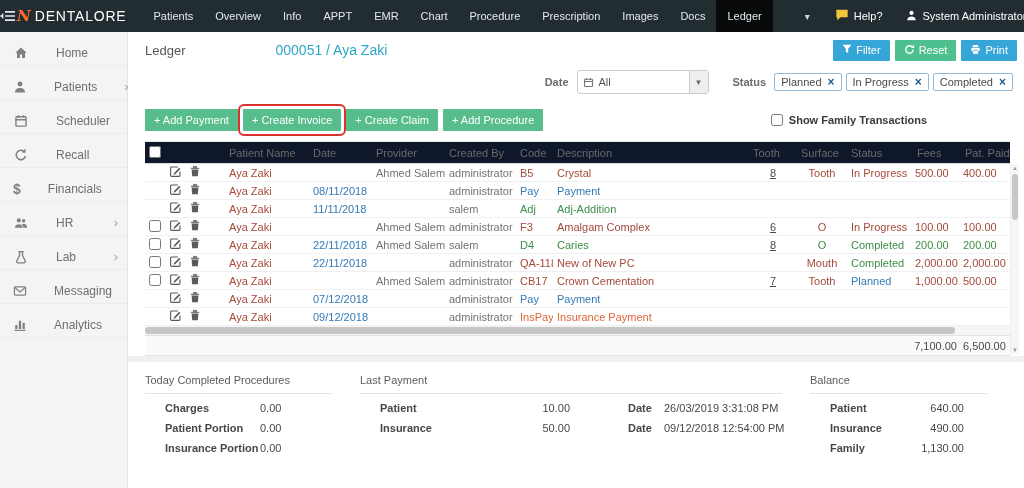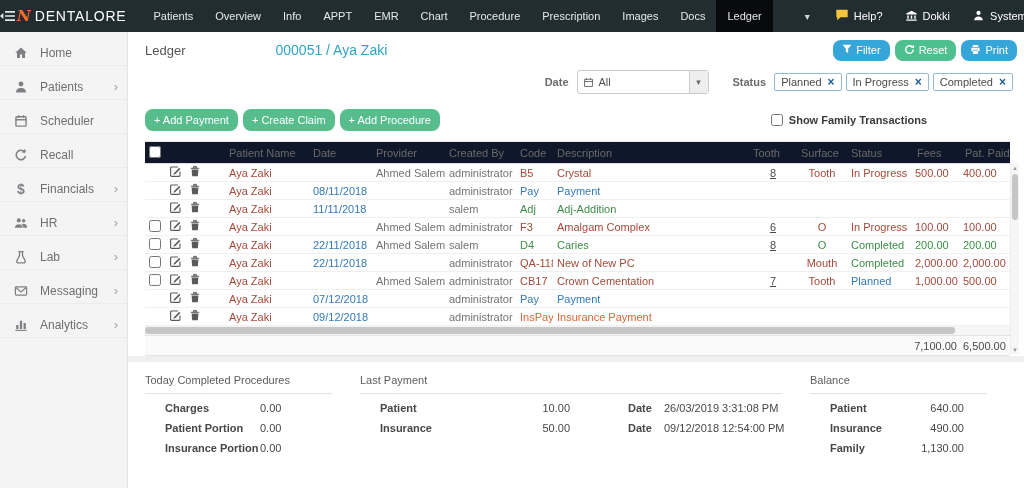--- a/index.html
+++ b/index.html
@@ -12,31 +12,31 @@
 .logo-mark{color:#ff6b2d;font-weight:700;font-size:15px;font-style:italic;font-family:"DejaVu Serif",serif}
 .logo-text{font-weight:400;letter-spacing:.8px;font-size:14px;color:#fff}
 .top-nav{display:flex;align-items:stretch}
 .nav-item{display:flex;align-items:center;padding:0 11px;cursor:pointer;color:#e4e9eb;white-space:nowrap}
 .nav-item.active{background:#07090a}
 .nav-caret{display:flex;align-items:center;padding:0 14px;margin-left:18px;color:#cfd6d9;cursor:pointer;font-size:10px}
 .tb-right{margin-left:auto;display:flex;align-items:stretch}
 .tb-item{display:flex;align-items:center;gap:5px;padding:0 11px;cursor:pointer;color:#fff;white-space:nowrap}
 
 .sidebar{position:absolute;top:32px;left:0;bottom:0;width:128px;background:#f4f4f5;border-right:1px solid #e4e4e6}
-.side-item{height:34px;display:flex;align-items:center;gap:11px;padding:8px 9px 0 13px;font-size:12px;color:#6f6f71;border-bottom:1px solid #ececee;cursor:pointer;background:#f4f4f5}
+.side-item{height:34px;display:flex;align-items:center;gap:27px;padding:8px 9px 0 13px;font-size:12px;color:#6f6f71;border-bottom:1px solid #ececee;cursor:pointer;background:#f4f4f5}
 .side-icon{width:16px;display:flex;justify-content:center;align-items:center;color:#808084}
 .side-icon .dollar{font-size:14px;font-weight:700}
 .side-chev{margin-left:auto;color:#a2a2a6;font-size:13px}
 
 .main{position:absolute;top:32px;left:128px;right:0;bottom:0;background:#fff;overflow:hidden}
 .hdr1{display:flex;align-items:center;height:30px;padding:6px 7px 0 17px}
 .page-title{font-size:13px;color:#565656}
 .patient-link{font-size:14px;color:#2fa6c6;margin-left:90px;cursor:pointer;text-decoration:none}
 .hdr-buttons{margin-left:auto;display:flex;gap:5px}
-.btn{display:inline-flex;align-items:center;gap:4px;border:none;border-radius:8px;color:#fff;font-size:11px;padding:4px 9px;cursor:pointer;font-family:inherit}
+.btn{display:inline-flex;align-items:center;gap:4px;border:none;border-radius:1px;color:#fff;font-size:11px;padding:4px 9px;cursor:pointer;font-family:inherit}
 .btn-blue{background:#35a6d7}
 .btn-grn{background:#4ec08f}
 .hdr2{display:flex;align-items:center;justify-content:flex-end;gap:8px;padding:8px 11px 6px 17px}
 .lbl{font-size:11px;color:#6b6b6b;font-weight:700}
 .date-select{width:132px;height:24px;border:1px solid #ccc;border-radius:3px;display:flex;align-items:center;font-size:11px;color:#555;background:#fff;cursor:pointer;margin-right:16px}
 .cal{display:flex;padding:0 5px;color:#777}
 .sel-caret{margin-left:auto;width:19px;align-self:stretch;display:flex;align-items:center;justify-content:center;background:#eee;border-left:1px solid #ccc;color:#666;font-size:9px}
 .chips{display:flex;gap:4px}
 .chip{display:inline-flex;align-items:center;gap:6px;border:1px solid #96b9d6;border-radius:2px;background:#fff;padding:2px 6px;font-size:11px;color:#4a4a4a}
 .chip .x{color:#1e5d92;cursor:pointer;font-size:12px;line-height:1;font-weight:700}
@@ -108,26 +108,20 @@
       <div class="nav-item">Docs</div>
       <div class="nav-item active">Ledger</div>
     </div>
   <div class="nav-caret">▾</div>
   <div class="tb-right">
     <div class="tb-item">
       <span><svg viewBox="0 0 16 16" width="14" height="14">
             <path fill="#f3c33c" d="M1.5 2h13v8.5H6.5L2.5 14v-3.5h-1z"></path>
           </svg></span>
       <span>Help?</span>
-    </div>
-    <div class="tb-item">
-      <span><svg viewBox="0 0 16 16" width="13" height="13" fill="currentColor">
-            <path d="M1.5 5.6 8 2l6.5 3.6v1.2h-13zM2.8 8h1.8v4H2.8zM7.1 8h1.8v4H7.1zM11.4 8h1.8v4h-1.8zM1.5 13h13v1.4h-13z"></path>
-          </svg></span>
-      <span>Dokki</span>
     </div>
     <div class="tb-item">
       <span><svg viewBox="0 0 16 16" width="13" height="13" fill="currentColor">
             <circle cx="8" cy="4.8" r="2.6"></circle>
             <path d="M2.8 13.8c0-3 2.3-4.5 5.2-4.5s5.2 1.5 5.2 4.5z"></path>
           </svg></span>
       <span>System Administrator</span>
 
     </div>
   </div>
@@ -274,20 +268,21 @@
         <span class="chip">
           <span class="chip-t">Completed</span>
           <b class="x">×</b>
         </span>
       </div>
   </div>
 
   <div class="toolbar">
     <div class="tb-btns">
         <button class="btn btn-add">+ Add Payment</button>
+        <button class="btn btn-add annotated">+ Create Invoice</button>
         <button class="btn btn-add">+ Create Claim</button>
         <button class="btn btn-add">+ Add Procedure</button>
       </div>
     <label class="family">
       <input type="checkbox" style="">
       <span>Show Family Transactions</span>
     </label>
   </div>
 
   <div class="table-wrap">

